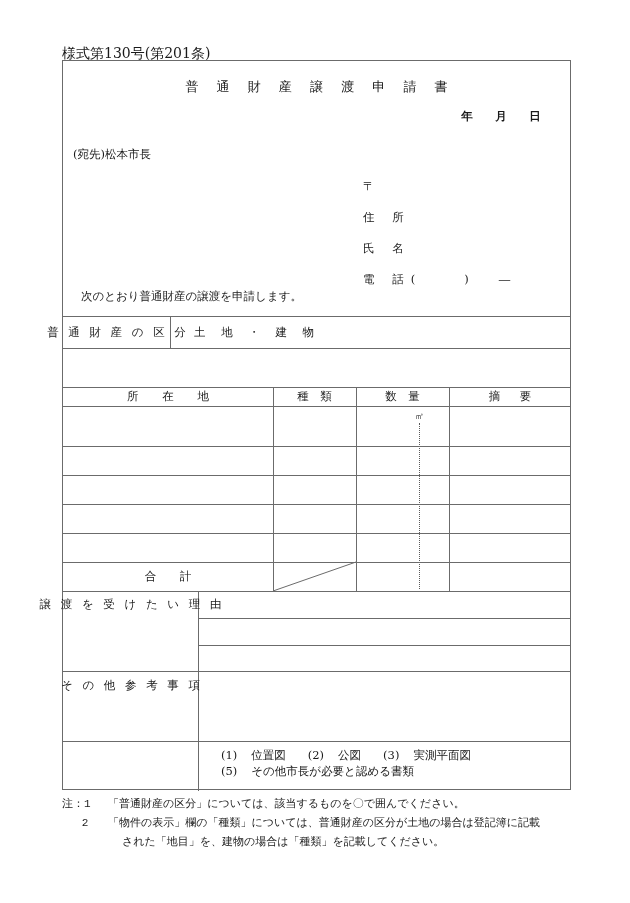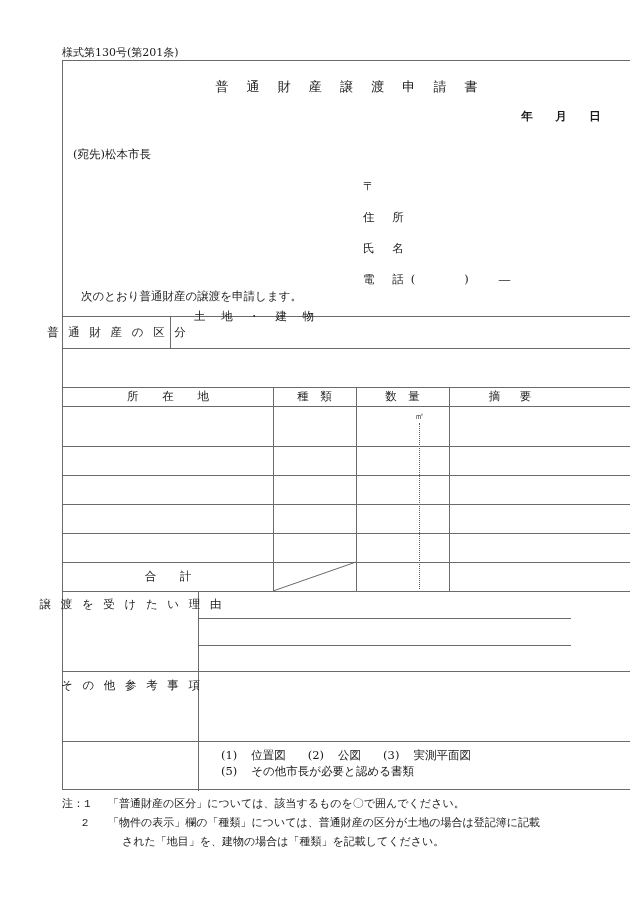--- a/index.html
+++ b/index.html
@@ -22,32 +22,32 @@
     width: 630px;
     height: 903px;
     overflow: hidden;
   }
 
   
   .form-no {
     position: absolute;
     left: 62px;
     top: 45px;
-    font-size: 11px;
+    font-size: 14px;
     letter-spacing: 0px;
     white-space: nowrap;
     text-align: right;
   }
 
   
   .frame {
     position: absolute;
     left: 62px;
     top: 60px;
-    width: 569px;
+    width: 509px;
     height: 730px;
     border: 1px solid #6b6b6b;
     box-sizing: border-box;
   }
 
   
   .hdr {
     position: absolute;
     left: 0; top: 0;
     width: 100%;
@@ -224,21 +224,21 @@
         <div><span class="lbl">氏 名</span></div>
         <div><span class="lbl">電 話(</span><span style="display:inline-block;width:42px"></span><span>)</span><span style="display:inline-block;width:30px"></span><span>―</span></div>
       </div>
 
       <div class="intro">次のとおり普通財産の譲渡を申請します。</div>
     </div>
 
     <div class="hline" style="top:255px"></div>
     <div class="vline" style="left:107px; top:255px; height:32px"></div>
     <div class="lbl-cell spread-3" style="left:0px; top:255px; width:107px; height:32px">普 通 財 産 の 区 分</div>
-    <div class="val-cell spread-6" style="left:107px; top:239px; width:401px; height:32px; padding-left:18px">土 地 ・ 建 物</div>
+    <div class="val-cell spread-6" style="left:107px; top:255px; width:401px; height:32px; padding-left:18px">土 地 ・ 建 物</div>
 
     <div class="hline" style="top:287px"></div>
 
     <div class="hline" style="top:326px"></div>
 
     <div class="lbl-cell spread-10" style="left:0px; top:326px; width:210px; height:19px">所 在 地</div>
     <div class="lbl-cell spread-4" style="left:210px; top:326px; width:83px; height:19px">種 類</div>
     <div class="lbl-cell spread-4" style="left:293px; top:326px; width:93px; height:19px">数 量</div>
     <div class="lbl-cell spread-8" style="left:386px; top:326px; width:122px; height:19px">摘 要</div>
 

